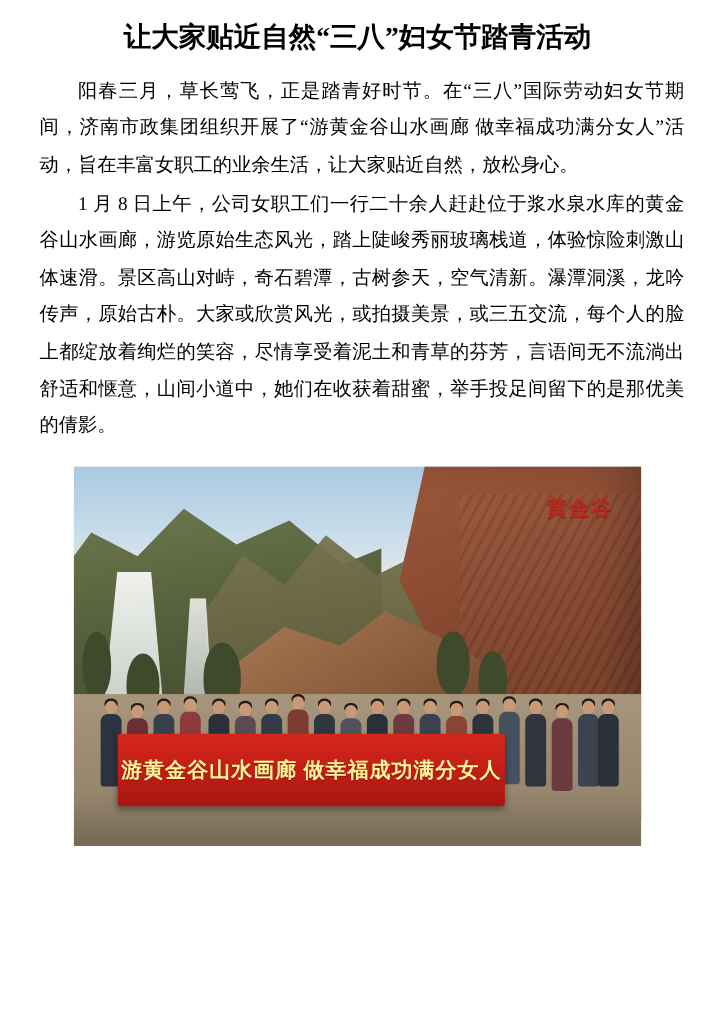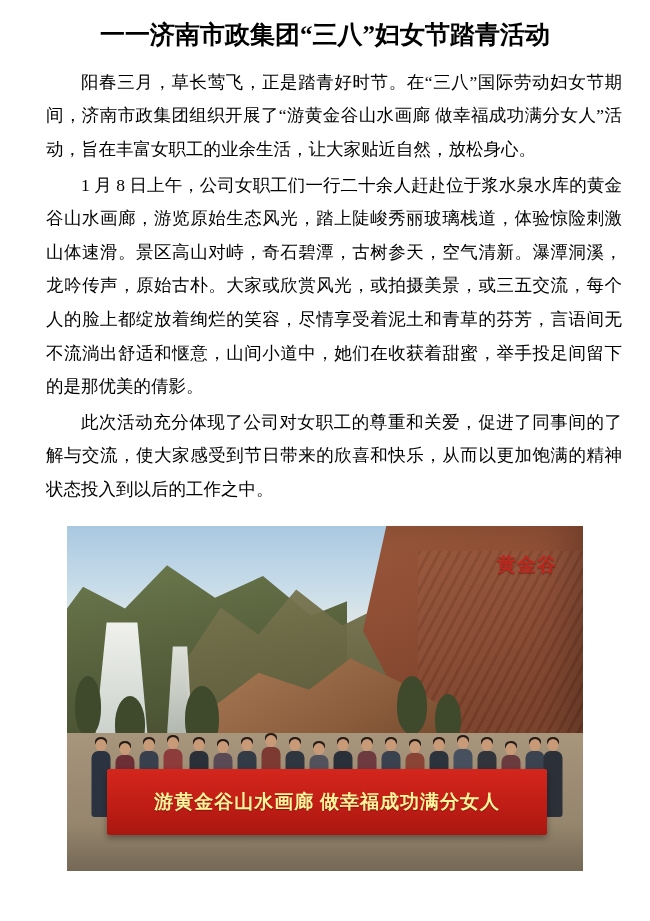--- a/index.html
+++ b/index.html
@@ -26,21 +26,21 @@
     font-size: 25px;
     font-weight: bold;
     line-height: 1.35;
     margin: 8px 0 14px 0;
     letter-spacing: 0px;
     font-family: "Liberation Serif", "DejaVu Serif", serif;
   }
   .body-text p {
     font-size: 17.5px;
     line-height: 1.92;
-    margin: 0 0 2px 18px;
+    margin: 0 0 2px 8px;
     text-align: justify;
     text-justify: inter-ideograph;
     text-indent: 2em;
     font-family: "Liberation Serif", "DejaVu Serif", serif;
   }
   .photo-wrap {
     margin: 20px auto 0 auto;
     width: 516px;
     height: 345px;
     position: relative;
@@ -171,21 +171,21 @@
     top: 12px;
     transform: translateX(-50%);
     width: 19px;
     height: 66px;
     border-radius: 7px 7px 3px 3px;
   }
   .banner {
     position: absolute;
     left: 40px;
     bottom: 36px;
-    width: 440px;
+    width: 352px;
     height: 66px;
     background: linear-gradient(#d4261c 0%, #c01d15 55%, #a81711 100%);
     border-radius: 2px;
     box-shadow: 0 3px 6px rgba(0,0,0,0.35);
     display: flex;
     flex-direction: column;
     align-items: center;
     justify-content: center;
     overflow: hidden;
   }
@@ -210,26 +210,25 @@
     position: absolute;
     background: #3f4a2c;
     border-radius: 50% 50% 45% 45%;
   }
 </style>
 </head>
 <body>
 
 <div class="page">
 
-  <h1 class="doc-title">一一济南市政集团“三八”妇女节踏青活动</h1>
+  <h1 class="doc-title">让大家贴近自然“三八”妇女节踏青活动</h1>
 
   <div class="body-text">
     <p>阳春三月，草长莺飞，正是踏青好时节。在“三八”国际劳动妇女节期间，济南市政集团组织开展了“游黄金谷山水画廊  做幸福成功满分女人”活动，旨在丰富女职工的业余生活，让大家贴近自然，放松身心。</p>
     <p>1 月 8 日上午，公司女职工们一行二十余人赶赴位于浆水泉水库的黄金谷山水画廊，游览原始生态风光，踏上陡峻秀丽玻璃栈道，体验惊险刺激山体速滑。景区高山对峙，奇石碧潭，古树参天，空气清新。瀑潭洞溪，龙吟传声，原始古朴。大家或欣赏风光，或拍摄美景，或三五交流，每个人的脸上都绽放着绚烂的笑容，尽情享受着泥土和青草的芬芳，言语间无不流淌出舒适和惬意，山间小道中，她们在收获着甜蜜，举手投足间留下的是那优美的倩影。</p>
-    <p>此次活动充分体现了公司对女职工的尊重和关爱，促进了同事间的了解与交流，使大家感受到节日带来的欣喜和快乐，从而以更加饱满的精神状态投入到以后的工作之中。</p>
   </div>
 
   <div class="photo-wrap">
     <div class="photo">
       <div class="sky"></div>
       <div class="hill-left"></div>
       <div class="hill-left2"></div>
       <div class="cliff-right"></div>
       <div class="cliff-red-text">黄金谷</div>
       <div class="rock-mid"></div>

